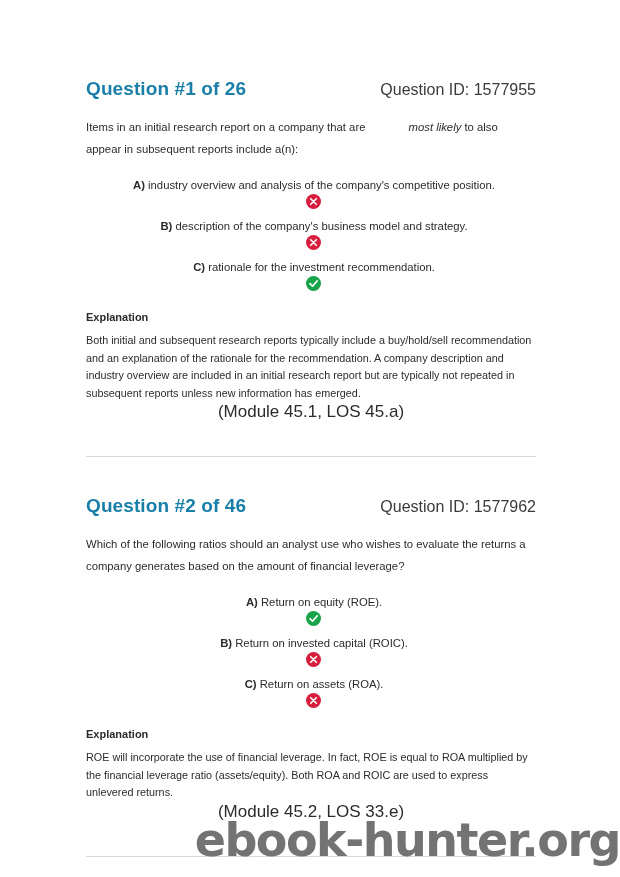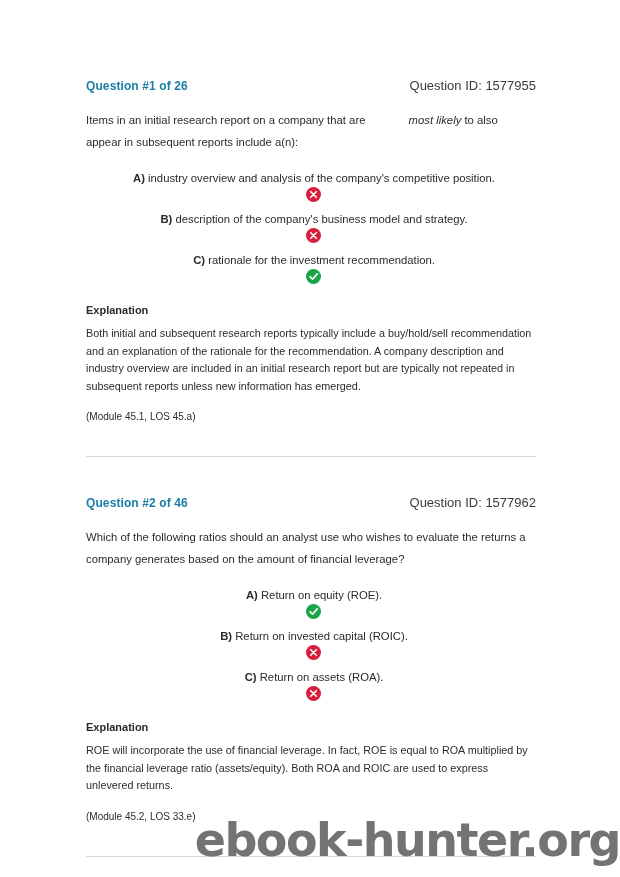--- a/index.html
+++ b/index.html
@@ -25,27 +25,27 @@
   .question-block {
     position: relative;
   }
   .q-header {
     display: flex;
     align-items: baseline;
     justify-content: space-between;
   }
   .q-title {
     color: #1a7fa8;
-    font-size: 12px;
+    font-size: 19px;
     font-weight: bold;
     letter-spacing: 0.1px;
   }
   .q-id {
     color: #3a3a3a;
-    font-size: 13px;
+    font-size: 16px;
   }
   .q-stem {
     margin-top: 16px;
     font-size: 11.3px;
     line-height: 1.95;
     color: #2b2b2b;
   }
   .q-stem em {
     font-style: italic;
     margin-left: 40px;
@@ -85,23 +85,24 @@
     font-weight: bold;
     color: #2b2b2b;
   }
   .explanation-body {
     margin-top: 9px;
     font-size: 10.8px;
     line-height: 1.62;
     color: #2b2b2b;
   }
   .module-ref {
-    margin-top: 16px;
-    font-size: 10px;
-    color: #2b2b2b;
+    margin-top: 0;
+    font-size: 17px;
+    color: #2b2b2b;
+    text-align: center;
   }
   .divider {
     border: 0;
     border-top: 1px solid #d8d8d8;
     margin: 34px 0 0 0;
   }
   .gap {
     height: 38px;
   }
   .watermark {

